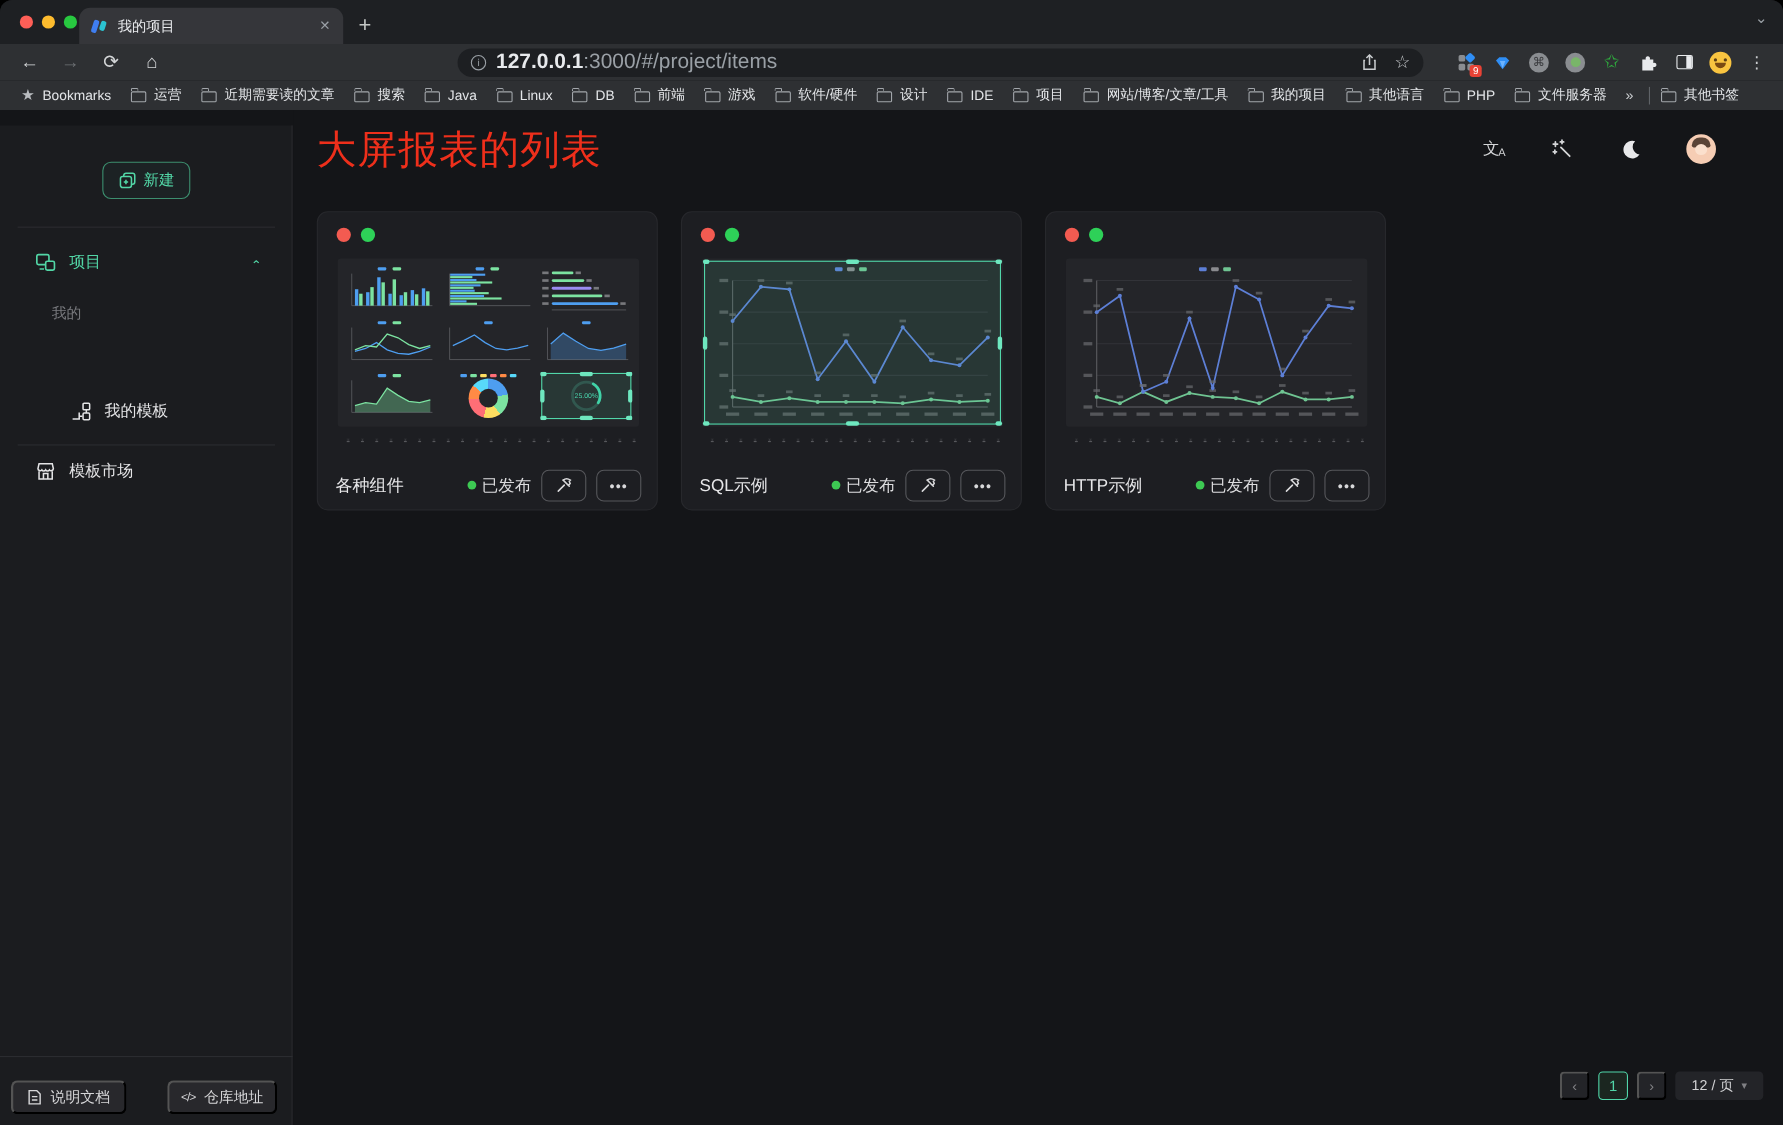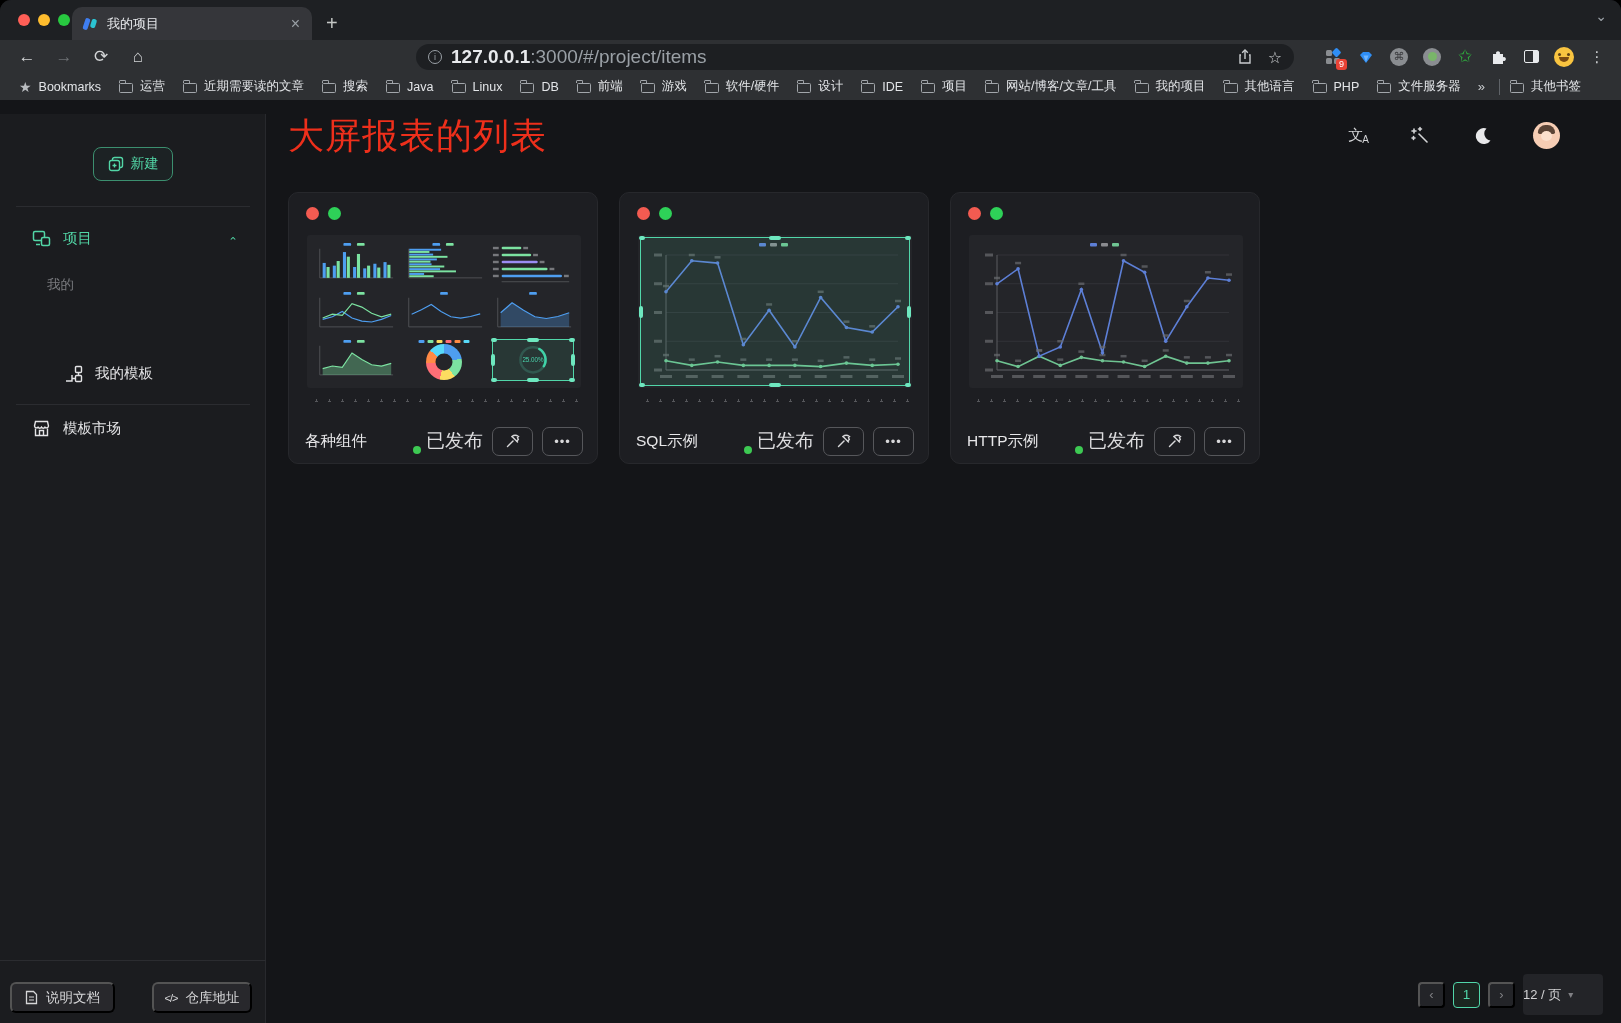--- a/index.html
+++ b/index.html
@@ -92,21 +92,21 @@
   
   .card { position:absolute; top:92px; width:310px; height:272px; background:#1d1e22; border:1px solid #27282c; border-radius:10px; }
   .c1{ left:21px; } .c2{ left:352px; } .c3{ left:683px; }
   .cdot { position:absolute; top:14px; width:13px; height:13px; border-radius:50%; }
   .cdot.r { left:17px; background:#f35b51; } .cdot.g { left:39px; background:#2ed158; }
   .thumb { position:absolute; left:18px; top:42px; width:274px; height:153px; background:#242529; border-radius:3px; overflow:hidden; }
   .dotline { position:absolute; left:18px; top:206px; width:274px; height:3px;
     background-image:radial-gradient(circle, #56575b 1px, transparent 1.2px); background-size:13px 3px; background-position:3px 1px; }
   .cfoot { position:absolute; left:16px; right:14px; top:232px; height:32px; display:flex; align-items:center; }
   .ctitle { color:#e7e7e9; font-size:15.5px; }
-  .status { margin-left:auto; display:flex; align-items:flex-end; gap:5px; color:#dcdcde; font-size:19px;font-family:Liberation Mono, monospace; }
+  .status { margin-left:auto; display:flex; align-items:center; gap:5px; color:#dcdcde; font-size:15px;font-family:Liberation Mono, monospace; }
   .sdot { width:8px; height:8px; border-radius:50%; background:#3dc953; }
   .cbtn { width:41px; height:29px; border:1px solid #56575b; border-radius:7px; background:transparent; display:flex; align-items:center; justify-content:center; margin-left:9px; color:#d8d8da; }
   .cbtn .dots3 { font-size:13px; letter-spacing:1px; color:#d8d8da; }
 
   
   .wgrid { position:absolute; inset:6px; display:grid; grid-template-columns:repeat(3,1fr); grid-template-rows:repeat(3,1fr); gap:5px; }
   .wcell { position:relative; overflow:hidden; }
   .wcell svg { width:100%; height:100%; display:block; }
   .donut-wrap { position:absolute; left:50%; top:55%; transform:translate(-50%,-50%); width:36px; height:36px; border-radius:50%; }
   .donut-hole { position:absolute; left:50%; top:50%; transform:translate(-50%,-50%); width:17px; height:17px; border-radius:50%; background:#242529; }
@@ -125,21 +125,21 @@
   
   .thumb svg.big { width:100%; height:100%; display:block; }
 
   
   .scrollthumb { position:absolute; left:11px; top:430px; width:5px; height:69px; background:#4a4b4f; border-radius:3px; }
 
   
   .pager { position:absolute; top:874px; right:18px; display:flex; align-items:center; gap:8px; }
   .pbtn { width:27px; height:26px; background:#232428; border-radius:4px; color:#808084; font-size:13px; display:flex; align-items:center; justify-content:center; }
   .pcur { width:27px; height:26px; background:#1b2620; border:1px solid #51d6a9; border-radius:4px; color:#51d6a9; font-size:13.5px; display:flex; align-items:center; justify-content:center; }
-  .psel { width:80px; height:41px; background:#232428; border-radius:4px; color:#d2d2d4; font-size:13px; display:flex; align-items:center; justify-content:flex-start; gap:7px; }
+  .psel { width:80px; height:26px; background:#232428; border-radius:4px; color:#d2d2d4; font-size:13px; display:flex; align-items:center; justify-content:center; gap:7px; }
   .psel .chev { color:#808084; font-size:10px; }
 
   svg text { font-family:"Liberation Sans","DejaVu Sans",sans-serif; }
 </style>
 </head>
 <body>
 
 <div class="window">
 
   <div class="tabstrip">

